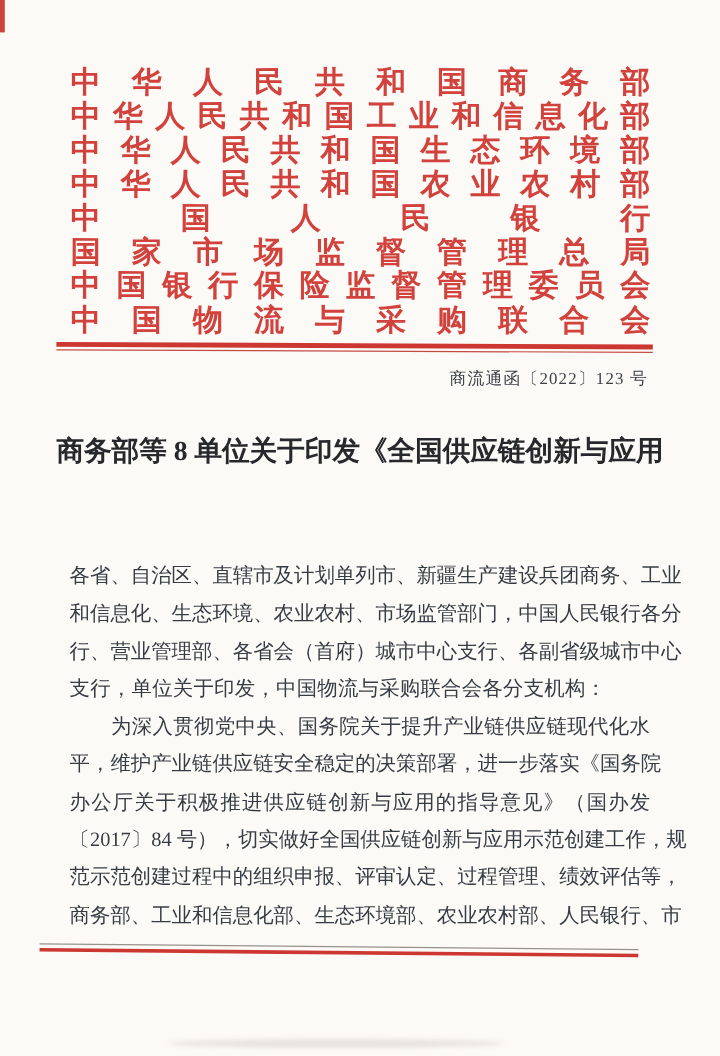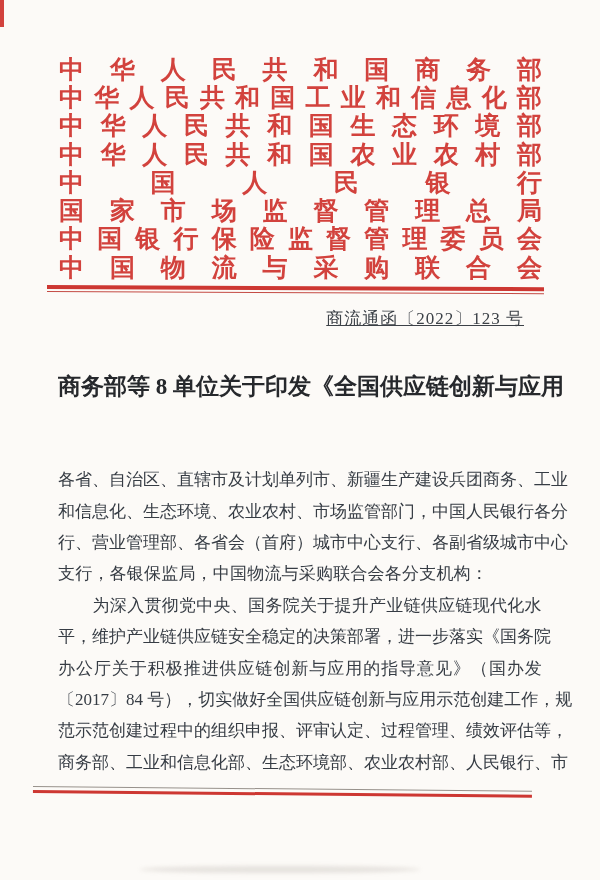--- a/index.html
+++ b/index.html
@@ -44,29 +44,28 @@
   .agency-line .ch{white-space:pre;line-height:1;}
   
   .rule{
     position:absolute;left:47px;top:285px;width:497px;
     transform:rotate(0.25deg);transform-origin:left center;
   }
   .rule-thick{height:3.5px;background:var(--rule-red);}
   .rule-thin{height:1.3px;background:#c44a44;margin-top:2px;}
   
   .doc-number{
-    position:absolute;top:307px;right:76px;
-    font-size:17px;letter-spacing:1px;
+    position:absolute;top:307px;right:60px;
+    font-size:14px;letter-spacing:1px;
     color:#3c4147;
-    text-decoration:underline;
   }
   
   .title{
     position:absolute;left:30px;top:356px;width:540px;
-    margin:11px;
+    margin:0;
     text-align:center;
     font-size:23px;line-height:40px;font-weight:700;
     color:var(--title-dark);
   }
   
   .body-text{
     position:absolute;left:58px;top:464px;width:484px;
     font-size:17px;
     color:var(--text-dark);
   }
@@ -300,21 +299,21 @@
         <span class="ch">、</span>
         <span class="ch">各</span>
         <span class="ch">副</span>
         <span class="ch">省</span>
         <span class="ch">级</span>
         <span class="ch">城</span>
         <span class="ch">市</span>
         <span class="ch">中</span>
         <span class="ch">心</span>
       </div>
-    <div class="bline plain">支行，各银保监局，中国物流与采购联合会各分支机构：</div>
+    <div class="bline plain">支行，单位关于印发，中国物流与采购联合会各分支机构：</div>
     <div class="bline spread">
         <span class="ch">　</span>
         <span class="ch">　</span>
         <span class="ch">为</span>
         <span class="ch">深</span>
         <span class="ch">入</span>
         <span class="ch">贯</span>
         <span class="ch">彻</span>
         <span class="ch">党</span>
         <span class="ch">中</span>

